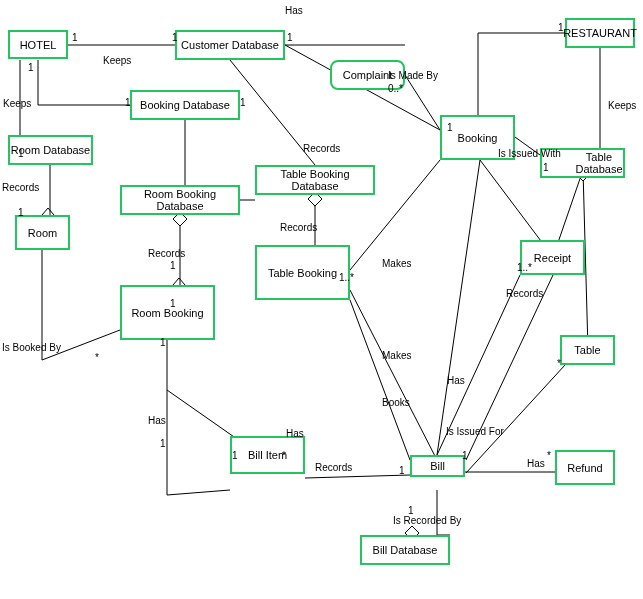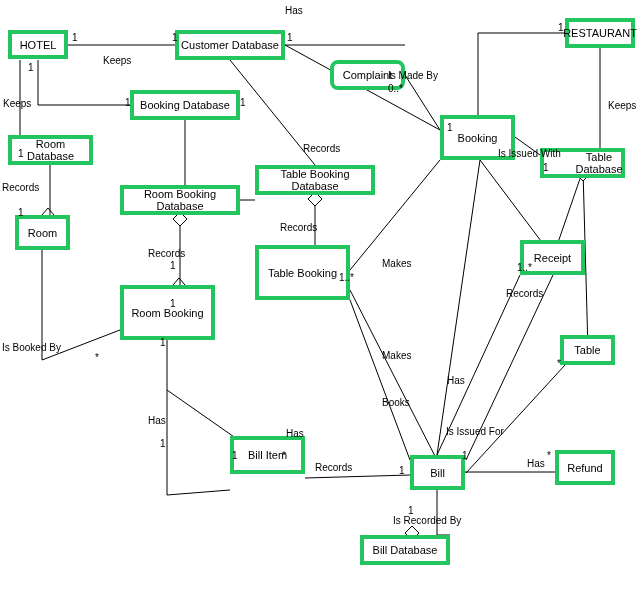--- a/index.html
+++ b/index.html
@@ -13,21 +13,21 @@
       position: relative;
     }
     #diagram {
       position: relative;
       width: 643px;
       height: 599px;
       background: #fff;
     }
     .uml-box {
       position: absolute;
-      border: 4px solid #22c55e;
+      border: 2px solid #22c55e;
       background: #fff;
       text-align: center;
       display: flex;
       align-items: center;
       justify-content: center;
       font-size: 11px;
     }
     .label {
       position: absolute;
       font-size: 10px;
@@ -176,21 +176,21 @@
   </div>
   <div class="uml-box" style="left:520px;top:240px;width:65px;height:35px;">
     <span>Receipt</span>
   </div>
   <div class="uml-box" style="left:560px;top:335px;width:55px;height:30px;">
     <span>Table</span>
   </div>
   <div class="uml-box" style="left:230px;top:436px;width:75px;height:38px;justify-content:center;">
     <span>Bill Item</span>
   </div>
-  <div class="uml-box" style="left:410px;top:455px;width:55px;height:35px;">
+  <div class="uml-box" style="left:410px;top:455px;width:55px;height:22px;">
     <span>Bill</span>
   </div>
   <div class="uml-box" style="left:555px;top:450px;width:60px;height:35px;">
     <span>Refund</span>
   </div>
   <div class="uml-box" style="left:360px;top:535px;width:90px;height:30px;">
     <span>Bill Database</span>
   </div>
 
   <span class="label" style="left:285px;top:5px;">Has</span>

